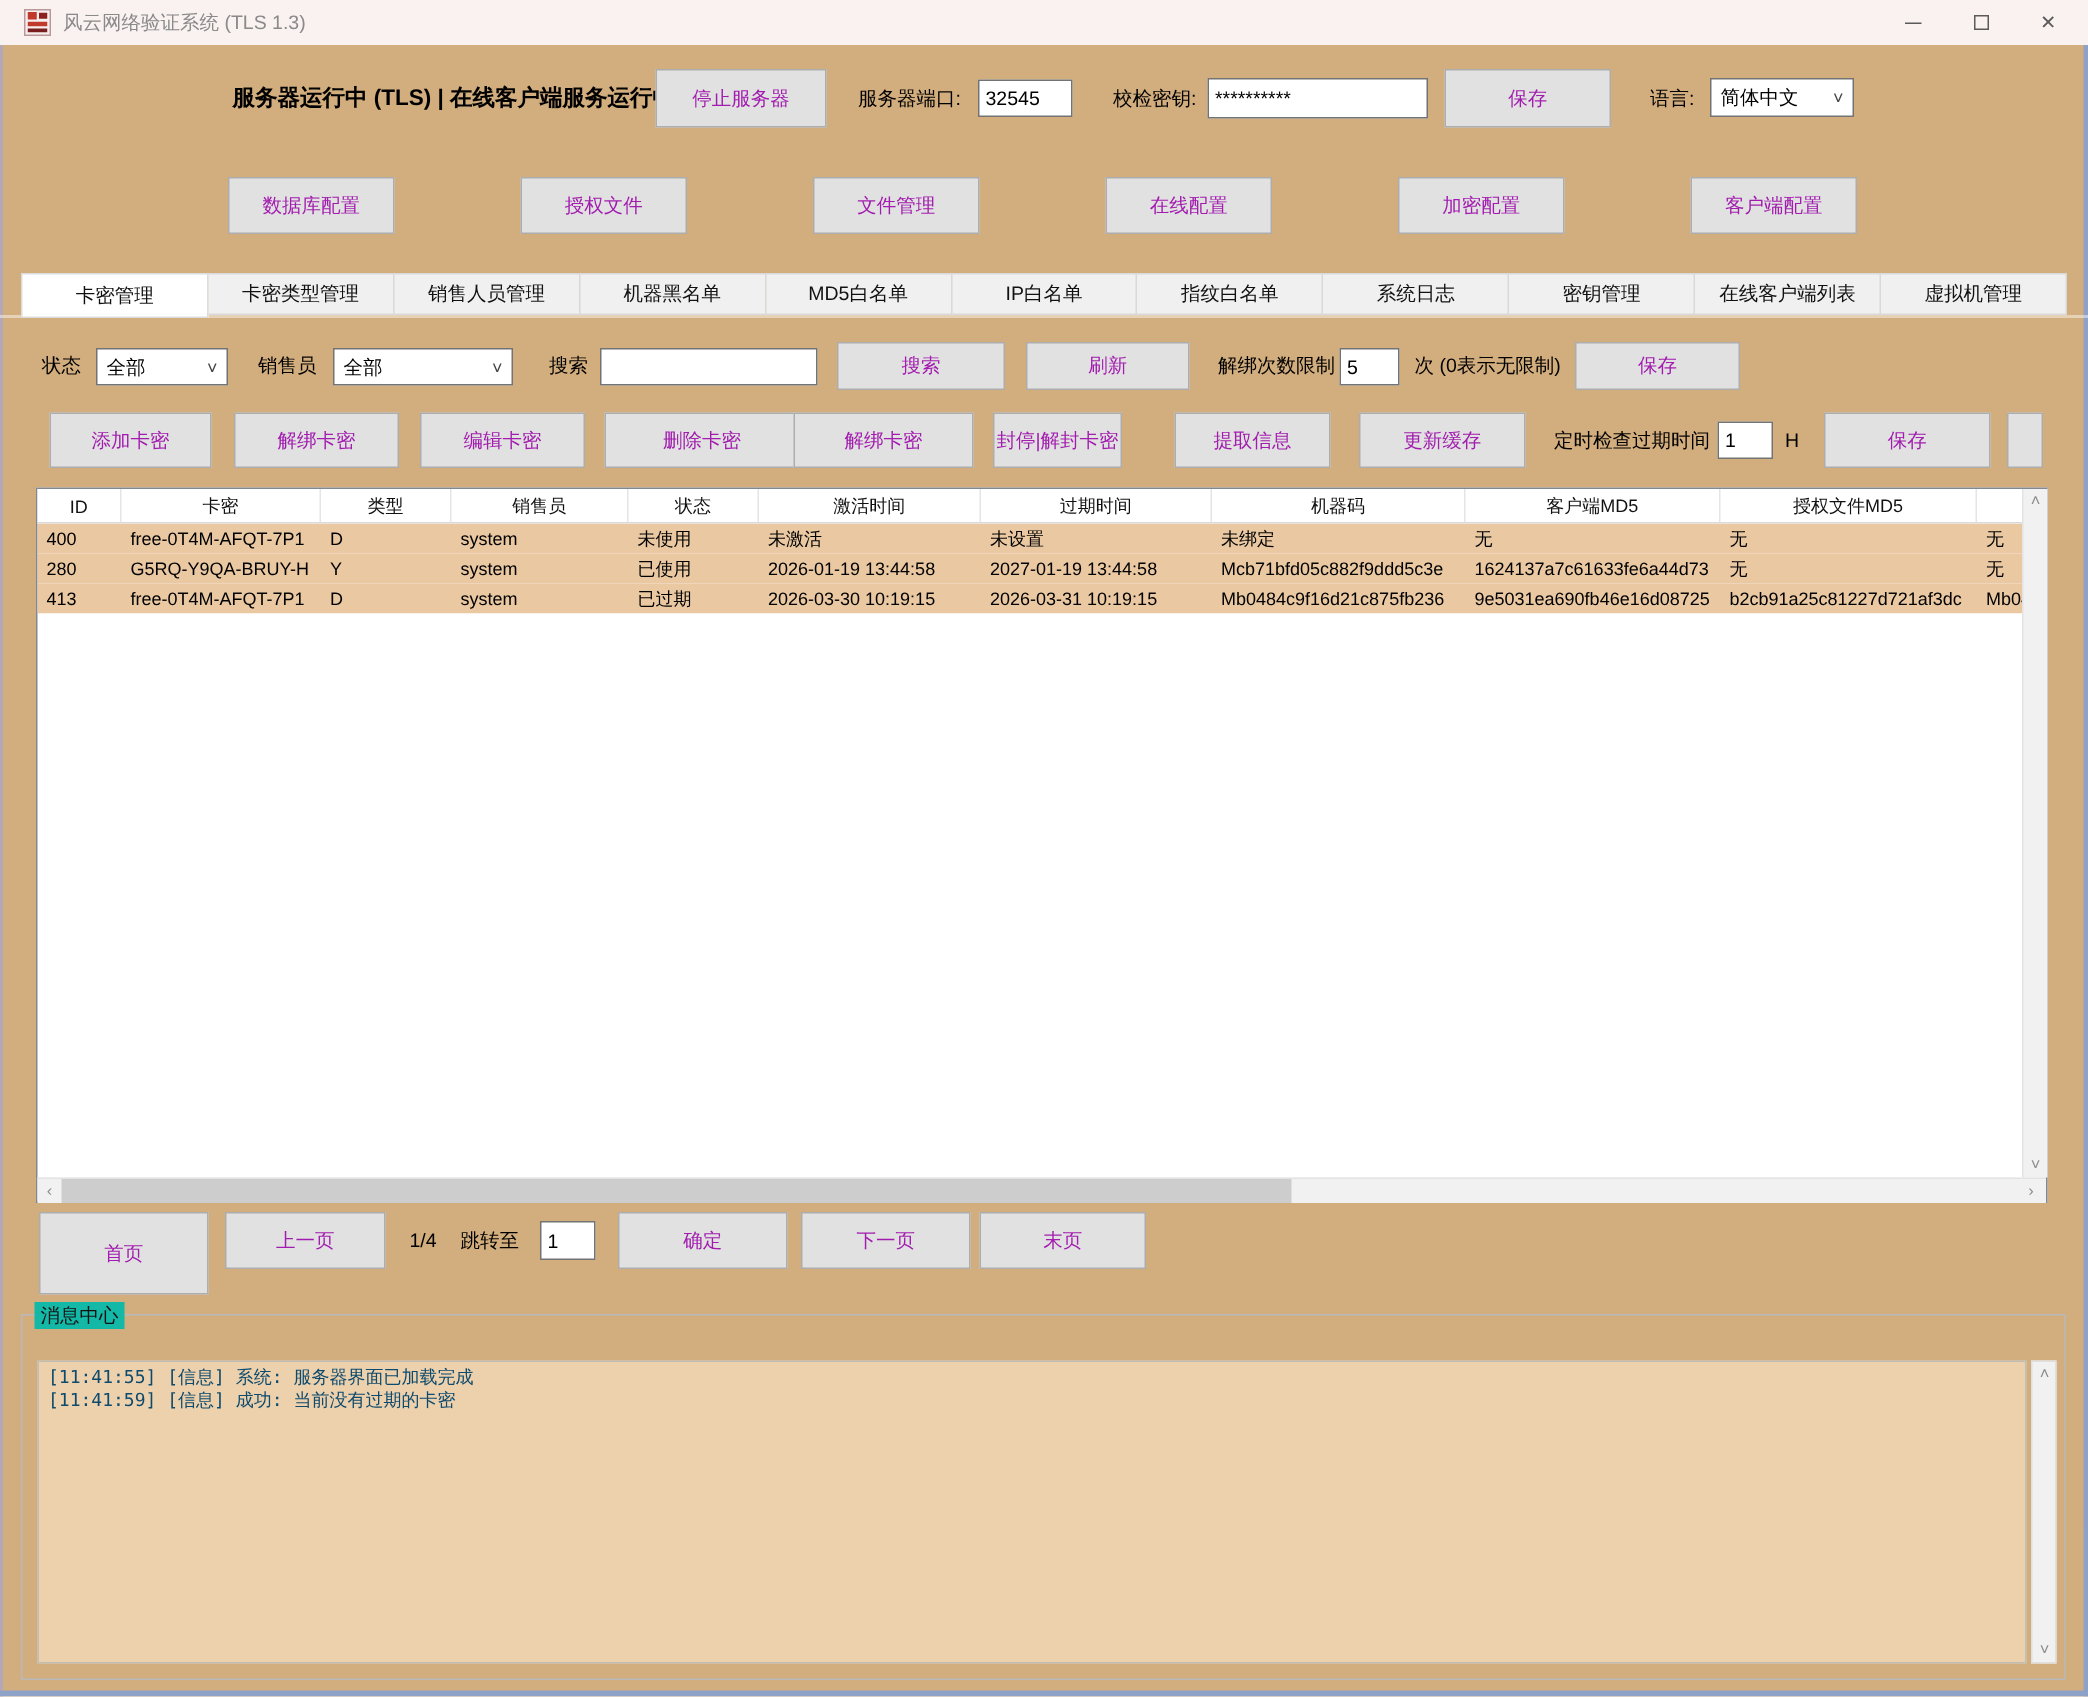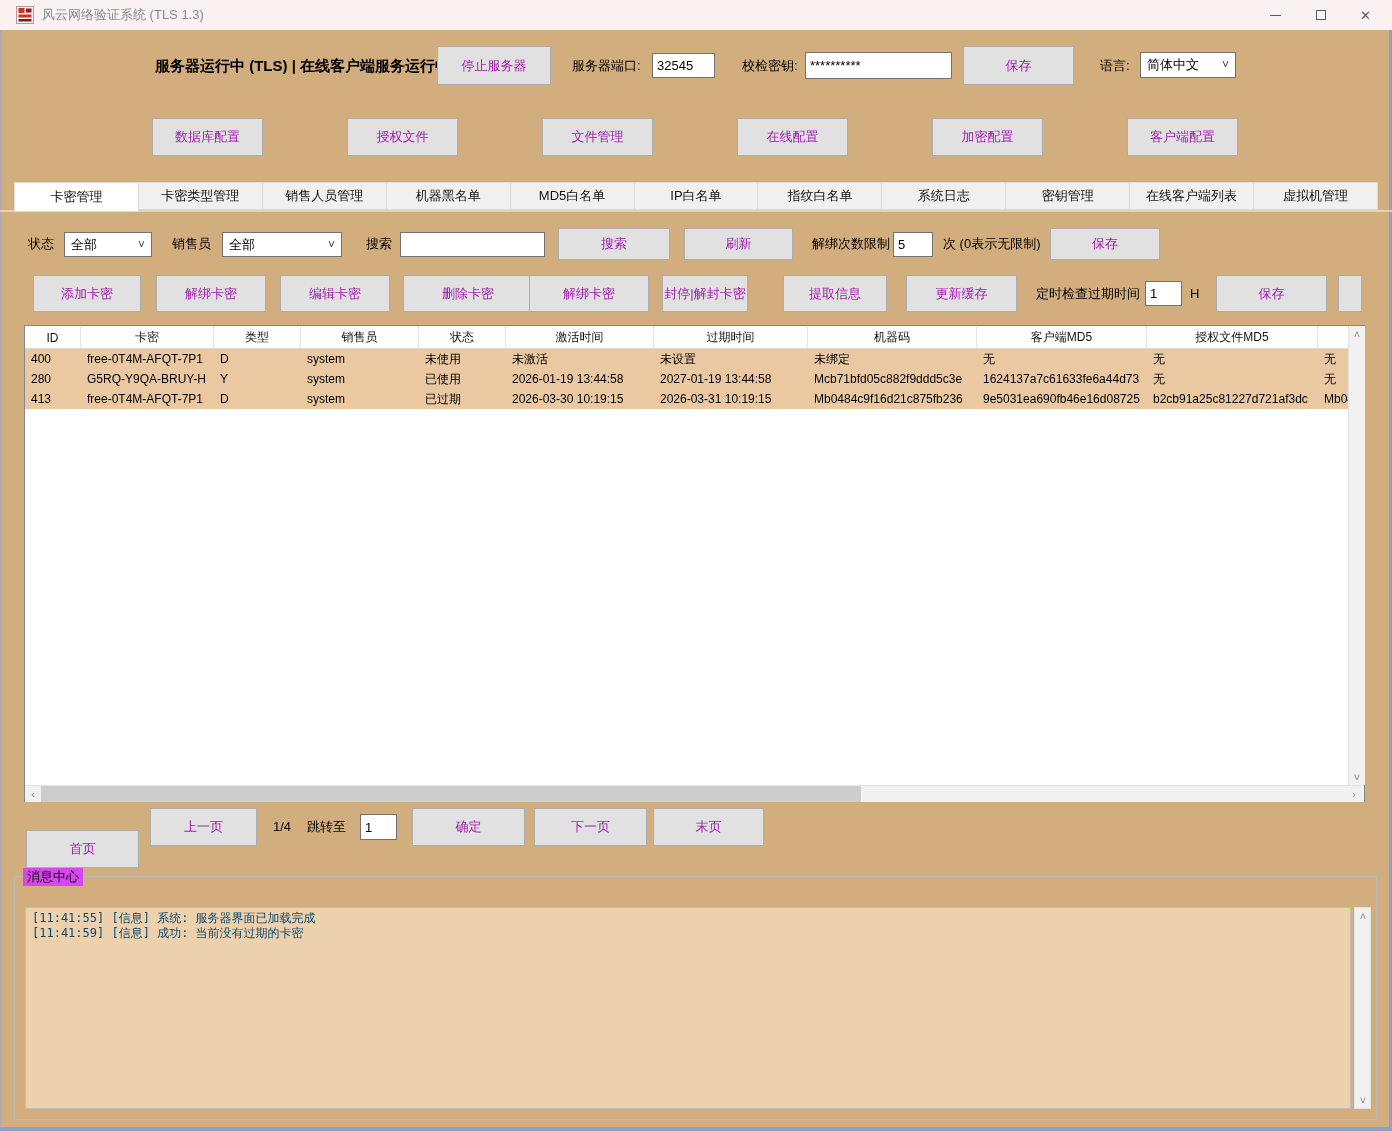--- a/index.html
+++ b/index.html
@@ -43,21 +43,21 @@
   .w0{width:56px}.w1{width:133px}.w2{width:87px}.w3{width:118px}.w4{width:87px}.w5{width:148px}
   .w6{width:154px}.w7{width:169px}.w8{width:170px}.w9{width:171px}.w10{width:47px}
   .vscroll{position:absolute;left:1323px;top:0;width:17px;height:459px;background:#f1f1f1;border-left:1px solid #e3e3e3}
   .hscroll{position:absolute;left:0;top:459px;width:1339px;height:17px;background:#f1f1f1;border-top:1px solid #e3e3e3}
   .sarrow{position:absolute;width:16px;height:16px;color:#8b8b8b;font-size:11px;display:flex;align-items:center;justify-content:center}
   .sa-up{left:0;top:0}.sa-down{left:0;bottom:0}
   .sa-left{left:0;top:0}.sa-right{right:0;top:0}
   .hthumb{position:absolute;left:16px;top:0;width:820px;height:16px;background:#cdcdcd}
   
   .groupbox{position:absolute;left:14px;top:846px;width:1363px;height:244px;border:1px solid #b9b9b9}
-  .gblabel{position:absolute;left:8px;top:-9px;background:#d946ef;padding:0 4px;font-size:13px;color:#111}
+  .gblabel{position:absolute;left:8px;top:-9px;background:#14b8a6;padding:0 4px;font-size:13px;color:#111}
   .logarea{position:absolute;left:10px;top:30px;width:1326px;height:202px;background:#edd0ac;border:1px solid #c0bdb5;
            padding:3px 6px;overflow:hidden}
   .logline{font-family:"DejaVu Sans Mono","Liberation Mono",monospace;font-size:12px;line-height:15px;color:#0c4a6e;white-space:pre}
   .logscroll{position:absolute;left:1339px;top:30px;width:17px;height:202px;background:#f1f1f1;border:1px solid #e0e0e0}
 </style>
 </head>
 <body>
 
 <div class="window">
 
@@ -210,21 +210,21 @@
         <div class="sarrow sa-up">˄</div>
         <div class="sarrow sa-down">˅</div>
       </div>
       <div class="hscroll">
         <div class="sarrow sa-left">‹</div>
         <div class="hthumb"></div>
         <div class="sarrow sa-right" style="right:2px">›</div>
       </div>
     </div>
 
-    <div class="btn" style="left:26px;top:800px;width:113px;height:38px">首页</div>
+    <div class="btn" style="left:26px;top:778px;width:113px;height:55px">首页</div>
     <div class="btn" style="left:150px;top:778px;width:107px;height:38px">上一页</div>
     <div class="lbl lh38" style="left:273px;top:778px">1/4</div>
     <div class="lbl lh38" style="left:307px;top:778px">跳转至</div>
     <input class="inp" style="left: 360px; top: 784px; width: 37px; height: 26px;" value="1">
     <div class="btn" style="left:412px;top:778px;width:113px;height:38px">确定</div>
     <div class="btn" style="left:534px;top:778px;width:113px;height:38px">下一页</div>
     <div class="btn" style="left:653px;top:778px;width:111px;height:38px">末页</div>
 
     <div class="groupbox">
       <div class="gblabel">消息中心</div>

